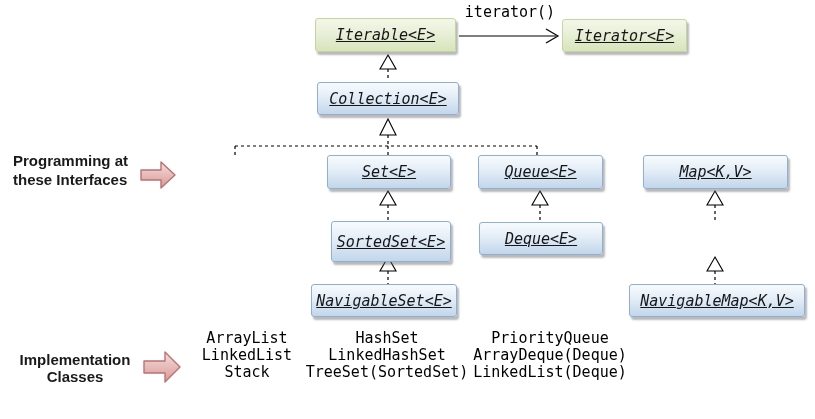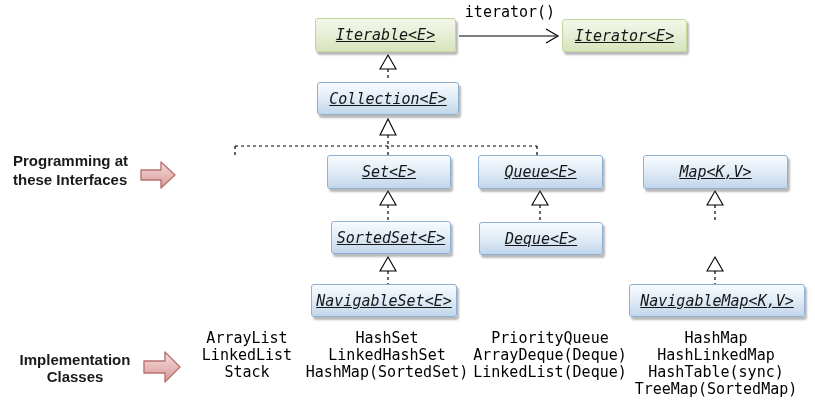--- a/index.html
+++ b/index.html
@@ -94,21 +94,21 @@
   <div class="box green" style="left:562px;top:19px;width:125px;height:33px">Iterator&lt;E&gt;</div>
 
   <div class="edge-label" style="left:462px;top:3px;width:96px">iterator()</div>
 
   <div class="box blue" style="left:317px;top:82px;width:142px;height:33px">Collection&lt;E&gt;</div>
 
   <div class="box blue" style="left:327px;top:155px;width:124px;height:34px">Set&lt;E&gt;</div>
   <div class="box blue" style="left:478px;top:155px;width:125px;height:34px">Queue&lt;E&gt;</div>
   <div class="box blue" style="left:643px;top:155px;width:145px;height:34px">Map&lt;K,V&gt;</div>
 
-  <div class="box blue" style="left:331px;top:221px;width:120px;height:33px">SortedSet&lt;E&gt;</div>
+  <div class="box blue" style="left:331px;top:221px;width:120px;height:41px">SortedSet&lt;E&gt;</div>
   <div class="box blue" style="left:479px;top:222px;width:124px;height:33px">Deque&lt;E&gt;</div>
 
   <div class="box blue" style="left:311px;top:284px;width:146px;height:33px">NavigableSet&lt;E&gt;</div>
   <div class="box blue" style="left:629px;top:284px;width:176px;height:33px">NavigableMap&lt;K,V&gt;</div>
 
   <div class="side-label" style="left:13px;top:151px">
     <div>Programming at</div>
     <div>these Interfaces</div>
   </div>
 
@@ -139,29 +139,23 @@
 
   <div class="impl-col" style="left:157px;top:330px;width:180px">
     <div>ArrayList</div>
     <div>LinkedList</div>
     <div>Stack</div>
   </div>
 
   <div class="impl-col" style="left:297px;top:330px;width:180px">
     <div>HashSet</div>
     <div>LinkedHashSet</div>
-    <div>HashMap(SortedSet)</div>
+    <div>TreeSet(SortedSet)</div>
   </div>
 
   <div class="impl-col" style="left:460px;top:330px;width:180px">
     <div>PriorityQueue</div>
     <div>ArrayDeque(Deque)</div>
     <div>LinkedList(Deque)</div>
   </div>
 
-  <div class="impl-col" style="left:626px;top:330px;width:180px">
-    <div>HashMap</div>
-    <div>HashLinkedMap</div>
-    <div>HashTable(sync)</div>
-    <div>TreeMap(SortedMap)</div>
-  </div>
 
 </div>
 
 </body></html>

